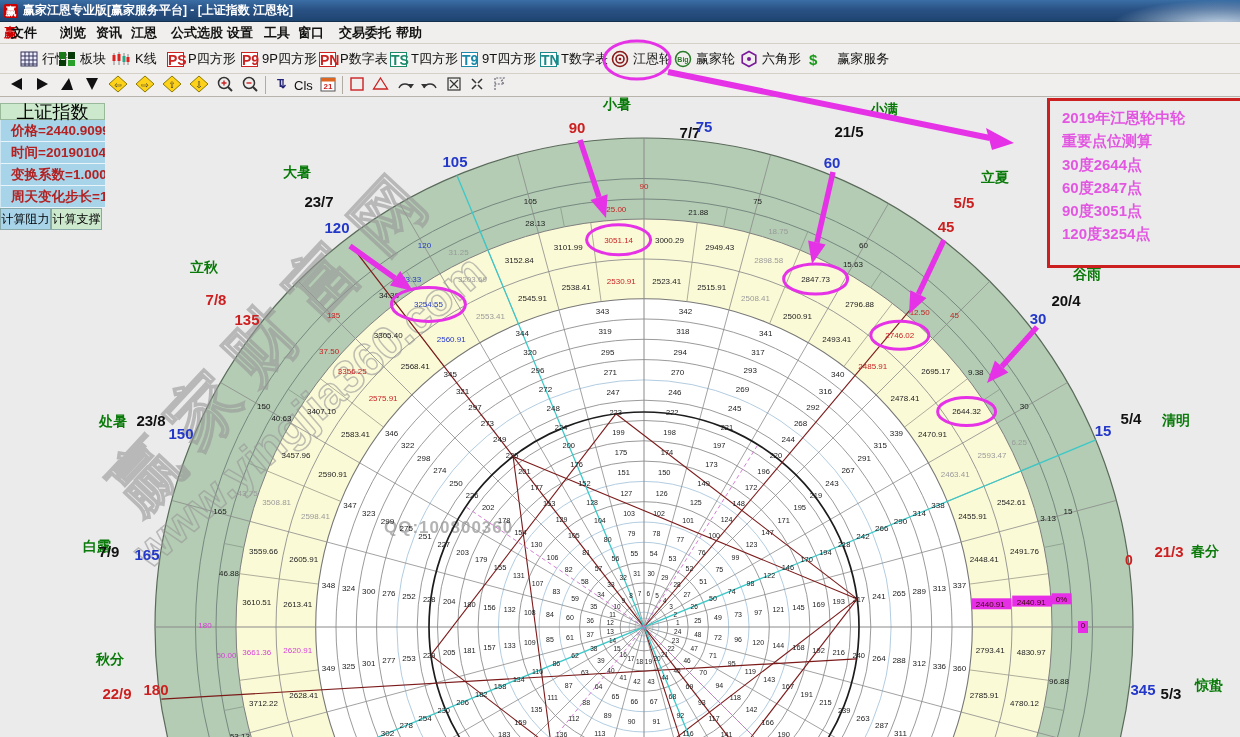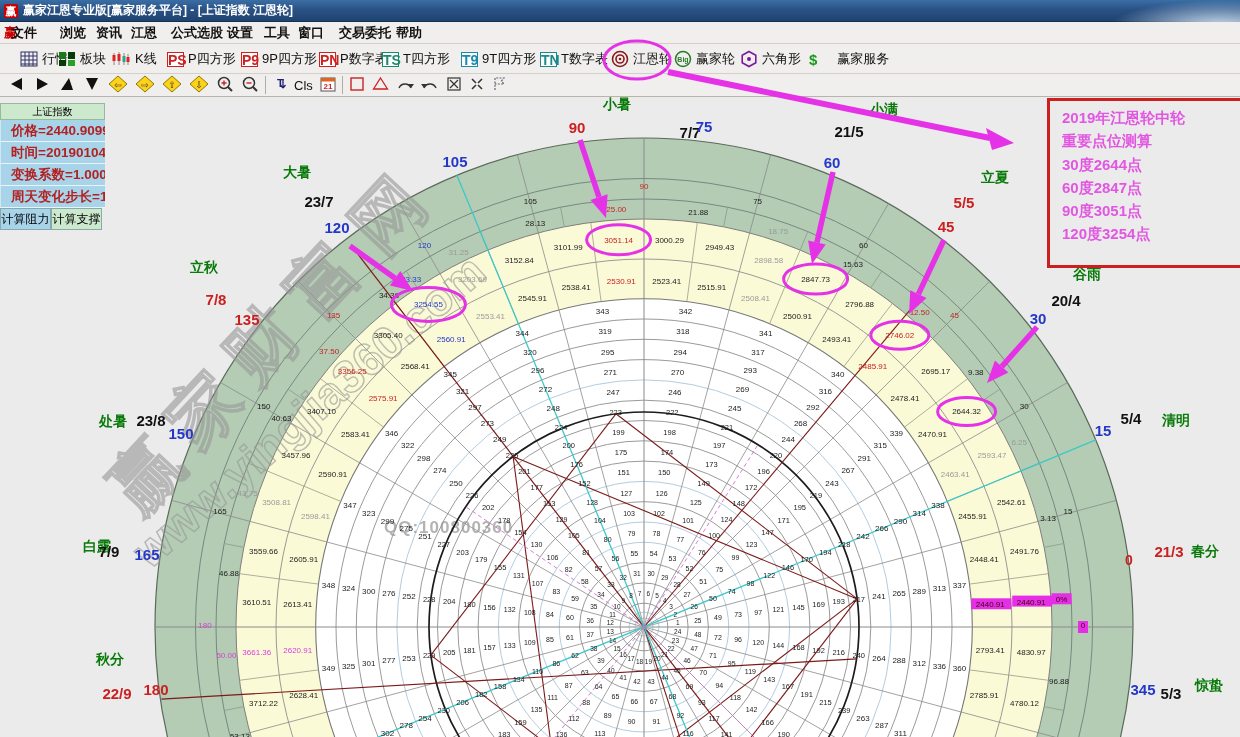--- a/index.html
+++ b/index.html
@@ -10,21 +10,21 @@
 .appicon{width:14px;height:14px;background:#c00;color:#fff;font-size:11px;line-height:14px;text-align:center;margin-right:5px;border-radius:2px}
 .menubar{position:absolute;left:0;top:22px;width:1240px;height:22px;background:#f0efed;border-bottom:1px solid #d4d0c8;font-size:13px;color:#111}
 .menubar span{position:absolute;top:2px;transform:translateX(-50%);font-weight:bold}
 .tb1{position:absolute;left:0;top:44px;width:1240px;height:30px;background:#f0efed;border-bottom:1px solid #d4d0c8;font-size:13px;color:#111}
 .tb1 .it{position:absolute;top:0;height:30px;display:flex;align-items:center}
 .tb1 .it span{margin-left:4px}
 .badge{display:inline-block;width:17px;height:15px;border:1px solid;font-size:14px;font-weight:bold;text-align:center;line-height:14px;background:#fff}
 .tb2{position:absolute;left:0;top:74px;width:1240px;height:23px;background:#f0efed;border-bottom:1px solid #b8b4ac;
  display:flex;align-items:center;font-size:12px;color:#111}
 .panel{position:absolute;left:0;top:103px;width:105px;z-index:5;font-size:13px}
-.panel .hd{background:#cde9cd;border:1px solid #9ab89a;height:17px;text-align:center;font-size:10px;color:#000;line-height:16px}
+.panel .hd{background:#cde9cd;border:1px solid #9ab89a;height:17px;text-align:center;font-size:18px;color:#000;line-height:16px}
 .panel .rw{background:#a8d4ea;border-bottom:1px solid #e8f4fa;border-left:1px solid #cfe7f2;height:22px;line-height:21px;color:#b22222;font-weight:bold;padding-left:10px;font-size:13.5px;white-space:nowrap;overflow:hidden}
 .panel .bt{display:flex;height:22px}
 .panel .bt div{width:51px;text-align:center;line-height:20px;font-size:12px;color:#000;border:1px solid #8aa;white-space:nowrap;overflow:hidden}
 .redbox{position:absolute;left:1047px;top:98px;width:228px;height:170px;border:3px solid #cc2020;z-index:6}
 .redbox div{color:#e256e2;font-size:15px;font-weight:bold;margin:1px 0 0 12px;line-height:22.3px;white-space:nowrap}
 .redbox div:first-child{margin-top:6px}
 </style></head>
 <body>
 <div class="titlebar"><div class="appicon">赢</div>赢家江恩专业版[赢家服务平台] - [上证指数 江恩轮]<div class="glow"></div></div>
 <div class="menubar">
@@ -72,21 +72,21 @@
       <span>P四方形</span>
     </div>
     <div class="it" style="left:237px">
       <span class="badge" style="color:#c22;border-color:#c22">P9</span>
       <span>9P四方形</span>
     </div>
     <div class="it" style="left:315px">
       <span class="badge" style="color:#c22;border-color:#c22">PN</span>
       <span>P数字表</span>
     </div>
-    <div class="it" style="left:378px">
+    <div class="it" style="left:386px">
       <span class="badge" style="color:#1a8a6a;border-color:#1a8a6a">TS</span>
       <span>T四方形</span>
     </div>
     <div class="it" style="left:457px">
       <span class="badge" style="color:#1a8aaa;border-color:#1a8aaa">T9</span>
       <span>9T四方形</span>
     </div>
     <div class="it" style="left:536px">
       <span class="badge" style="color:#1a8a8a;border-color:#1a8a8a">TN</span>
       <span>T数字表</span>

